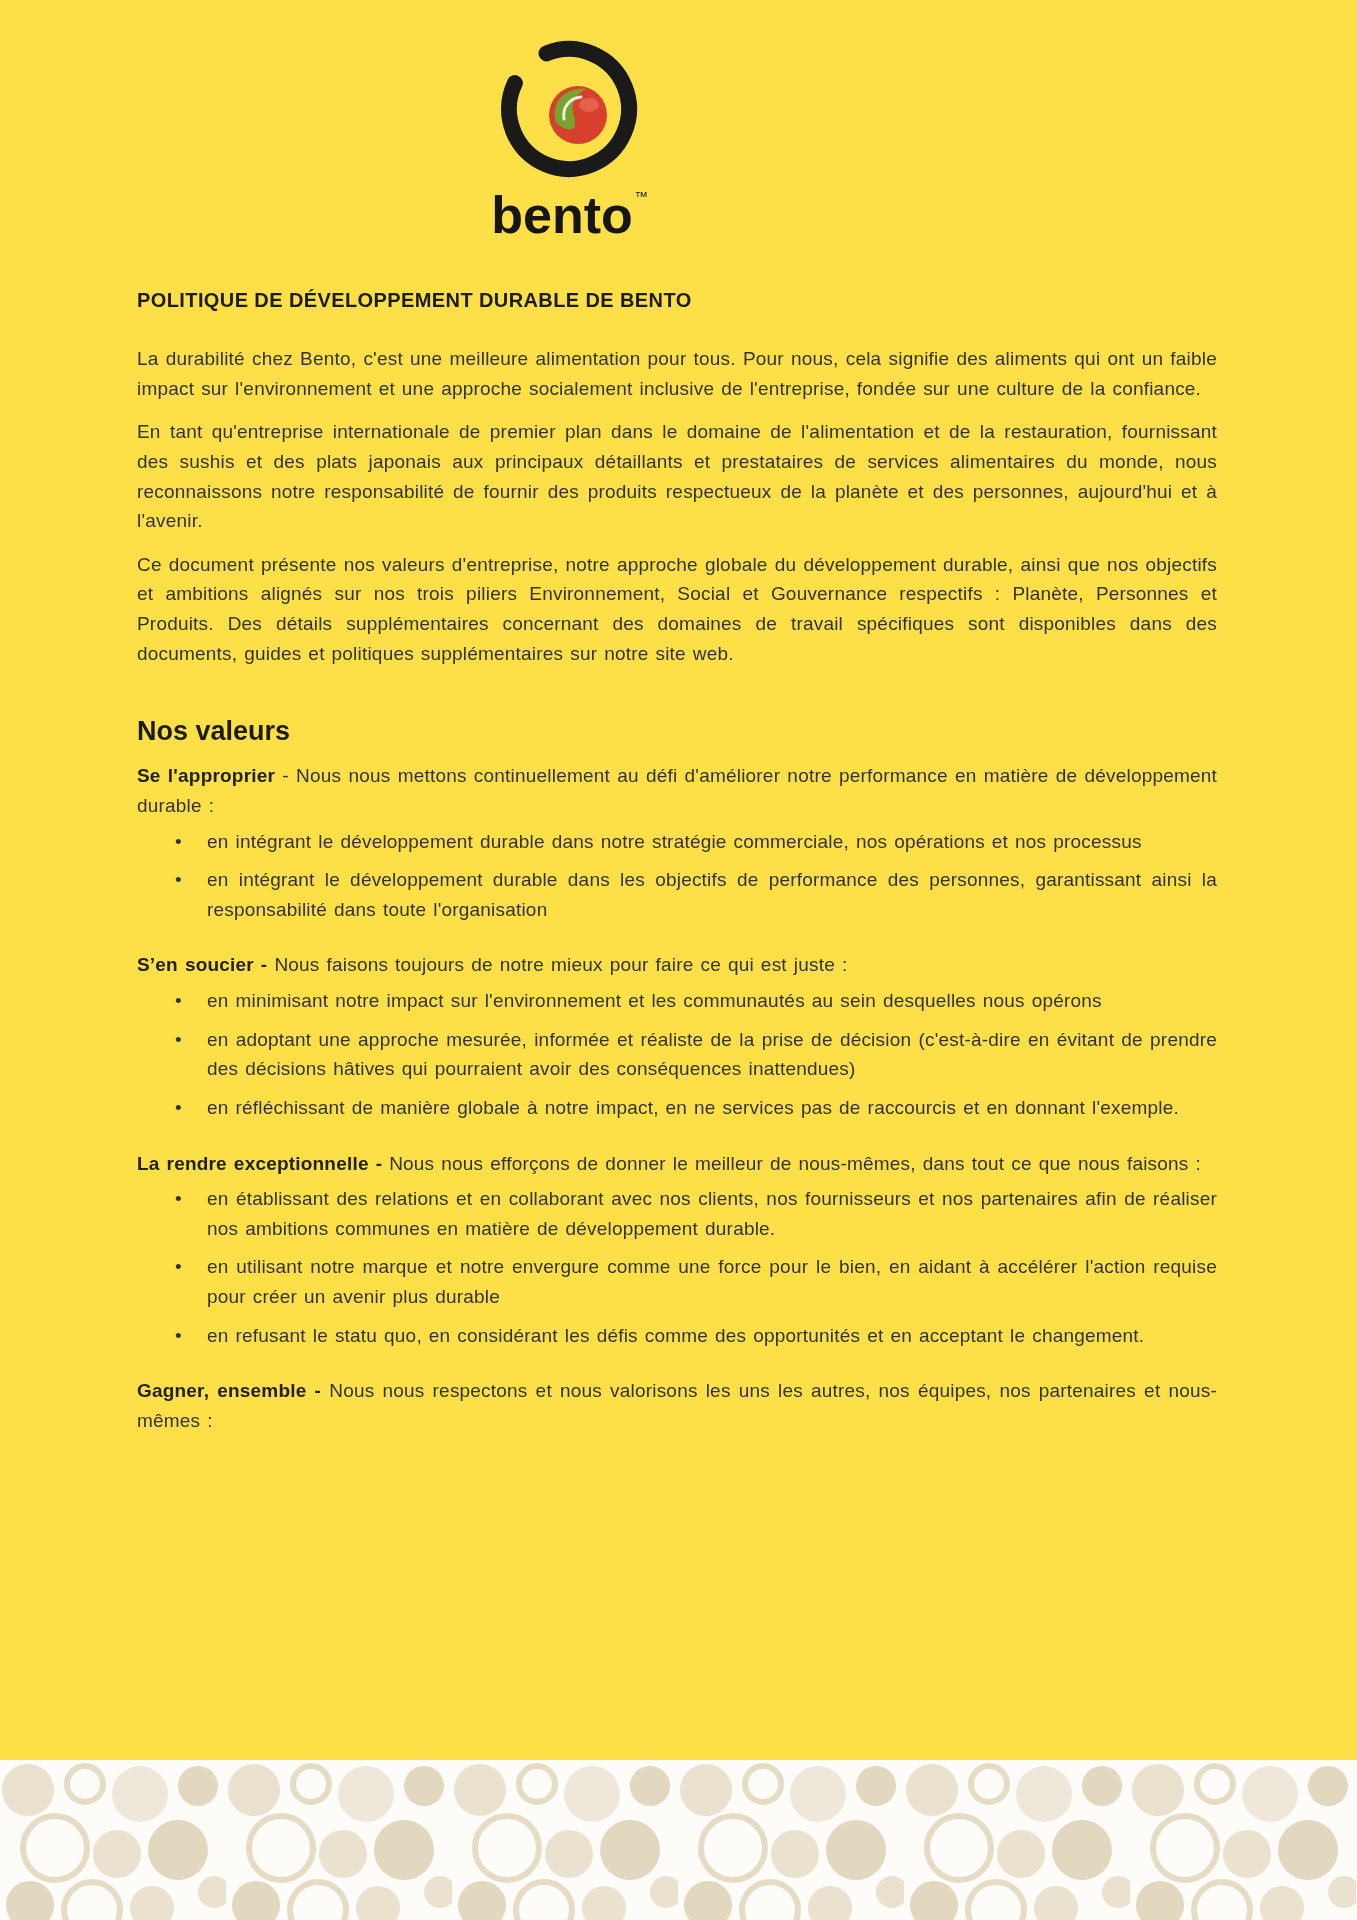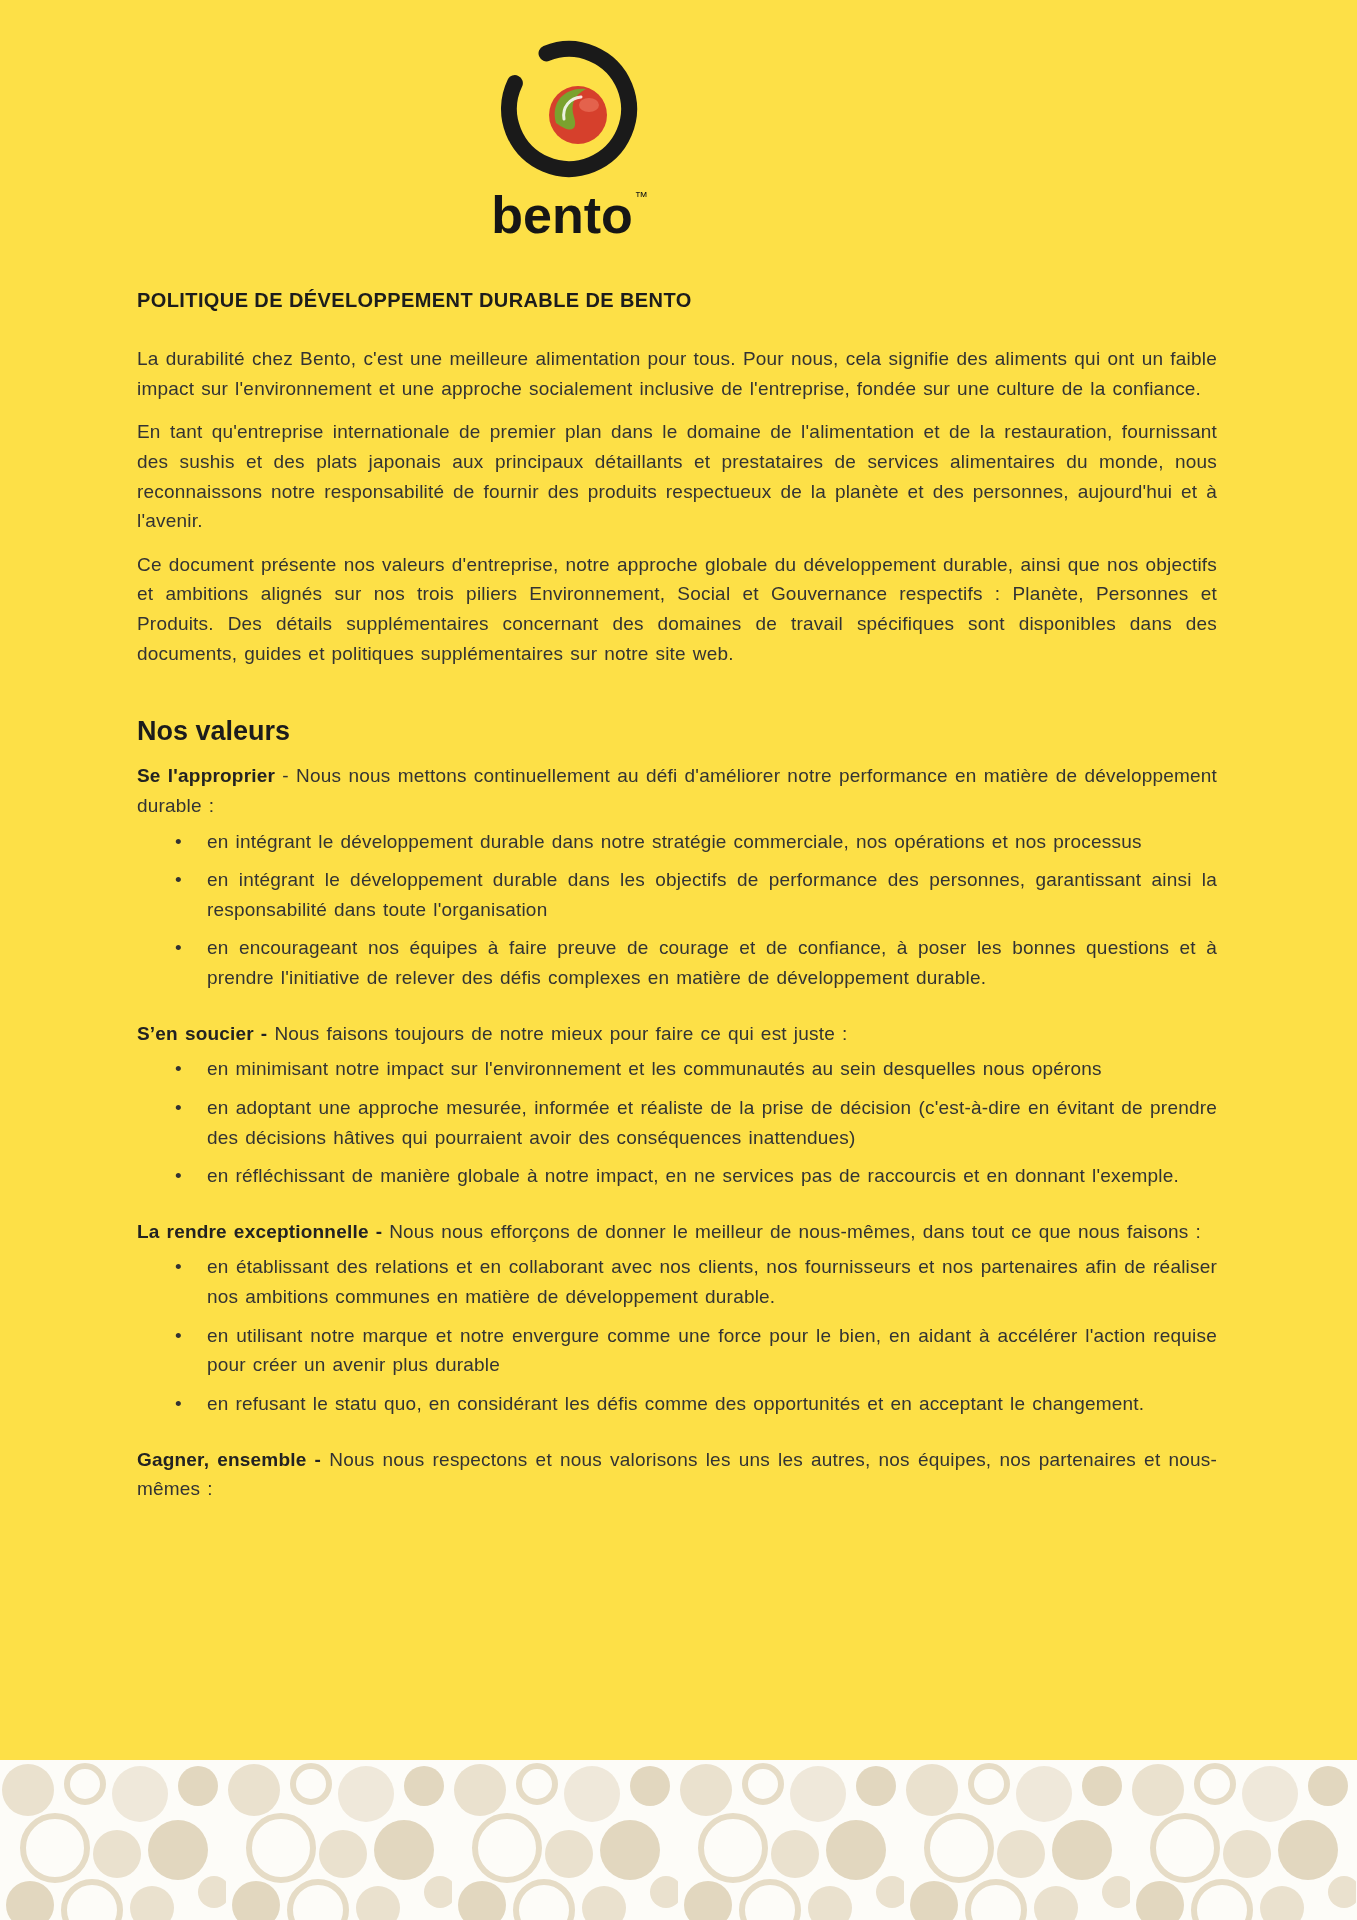--- a/index.html
+++ b/index.html
@@ -136,21 +136,20 @@
     <p class="body-par">En tant qu'entreprise internationale de premier plan dans le domaine de l'alimentation et de la restauration, fournissant des sushis et des plats japonais aux principaux détaillants et prestataires de services alimentaires du monde, nous reconnaissons notre responsabilité de fournir des produits respectueux de la planète et des personnes, aujourd'hui et à l'avenir.</p>
     <p class="body-par">Ce document présente nos valeurs d'entreprise, notre approche globale du développement durable, ainsi que nos objectifs et ambitions alignés sur nos trois piliers Environnement, Social et Gouvernance respectifs : Planète, Personnes et Produits. Des détails supplémentaires concernant des domaines de travail spécifiques sont disponibles dans des documents, guides et politiques supplémentaires sur notre site web.</p>
 
     <h2 class="section-heading">Nos valeurs</h2>
 
     <section class="value-item first">
       <p class="value-lead"><strong>Se l'approprier</strong> <span>- Nous nous mettons continuellement au défi d'améliorer notre performance en matière de développement durable :</span></p>
       <ul class="bullets">
         <li>en intégrant le développement durable dans notre stratégie commerciale, nos opérations et nos processus</li>
         <li>en intégrant le développement durable dans les objectifs de performance des personnes, garantissant ainsi la responsabilité dans toute l'organisation</li>
-        <li>en encourageant nos équipes à faire preuve de courage et de confiance, à poser les bonnes questions et à prendre l'initiative de relever des défis complexes en matière de développement durable.</li>
       </ul>
     </section>
 
     <section class="value-item">
       <p class="value-lead"><strong>S’en soucier -</strong> <span>Nous faisons toujours de notre mieux pour faire ce qui est juste :</span></p>
       <ul class="bullets">
         <li>en minimisant notre impact sur l'environnement et les communautés au sein desquelles nous opérons</li>
         <li>en adoptant une approche mesurée, informée et réaliste de la prise de décision (c'est-à-dire en évitant de prendre des décisions hâtives qui pourraient avoir des conséquences inattendues)</li>
         <li>en réfléchissant de manière globale à notre impact, en ne services pas de raccourcis et en donnant l'exemple.</li>
       </ul>

